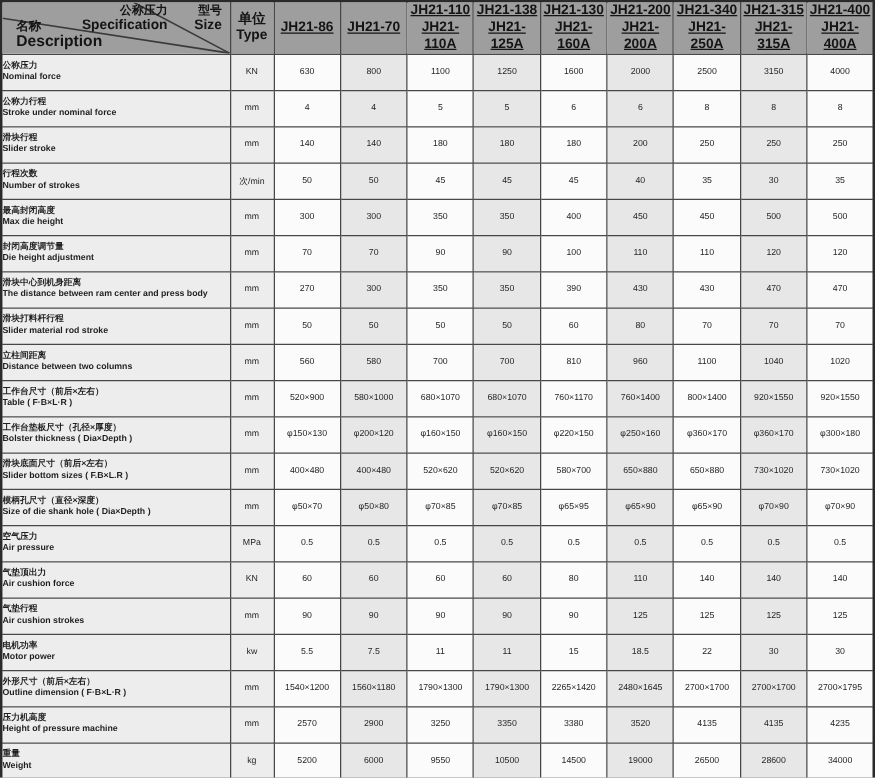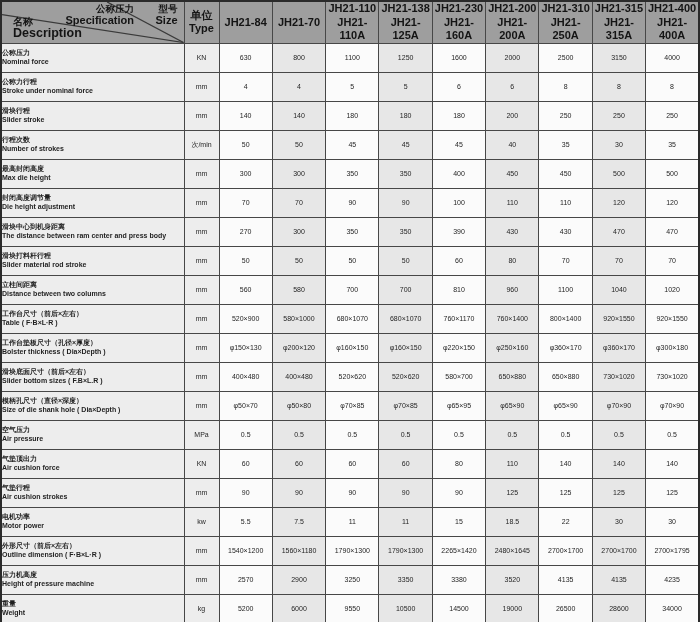--- a/index.html
+++ b/index.html
@@ -19,21 +19,21 @@
   }
   table.spec th, table.spec td{
     border:1px solid #474747;
     padding:0;
     overflow:hidden;
   }
   thead tr{height:42px;}
   tbody tr{height:29px;}
   
   th{background:#9e9e9e;color:#141414;font-weight:bold;}
-  th.model{font-size:11px;line-height:1.2;white-space:pre-line;text-align:center;}
+  th.model{font-size:11px;line-height:1.2;white-space:pre-line;text-align:center;text-decoration:underline;}
   th.unit-h{font-size:11px;line-height:1.25;white-space:pre-line;text-align:center;}
   
   th.corner{position:relative;padding:0;}
   .corner-svg{position:absolute;left:0;top:0;width:100%;height:100%;}
   .corner-lbl{position:absolute;line-height:1.1;}
   .lbl-spec{top:2px;left:30px;width:102px;text-align:right;}
   .lbl-spec .zh{font-size:9.5px;display:block;}
   .lbl-spec .en{font-size:11px;display:block;}
   .lbl-type{top:2px;right:6px;text-align:right;}
   .lbl-type .zh{font-size:9.5px;display:block;}
@@ -84,31 +84,31 @@
             <span class="en">Size</span>
           </span>
           <span class="corner-lbl lbl-name">
             <span class="zh">名称</span>
             <span class="en">Description</span>
           </span>
         </th>
         <th class="unit-h">单位
 Type</th>
 
-      <th class="model">JH21-84</th>
+      <th class="model">JH21-86</th>
           <th class="model">JH21-70</th>
           <th class="model">JH21-110
 JH21-110A</th>
           <th class="model">JH21-138
 JH21-125A</th>
-          <th class="model">JH21-230
+          <th class="model">JH21-130
 JH21-160A</th>
           <th class="model">JH21-200
 JH21-200A</th>
-          <th class="model">JH21-310
+          <th class="model">JH21-340
 JH21-250A</th>
           <th class="model">JH21-315
 JH21-315A</th>
           <th class="model">JH21-400
 JH21-400A</th>
         </tr>
     </thead>
     <tbody id="spec-body">
 
     <tr>

